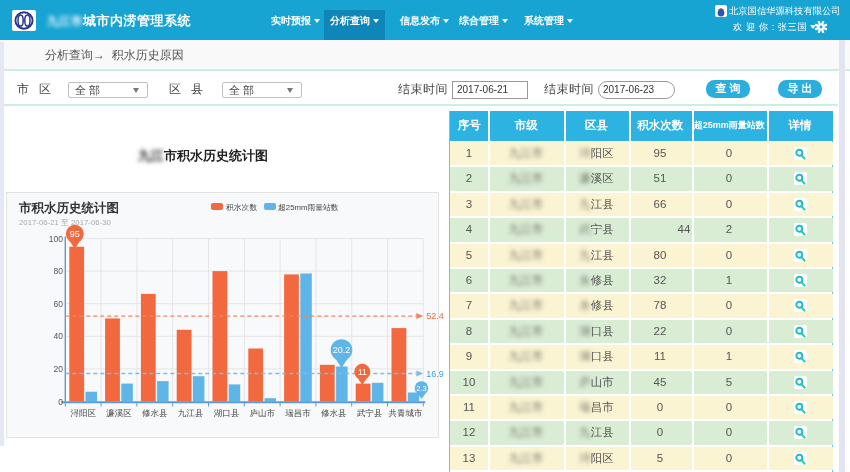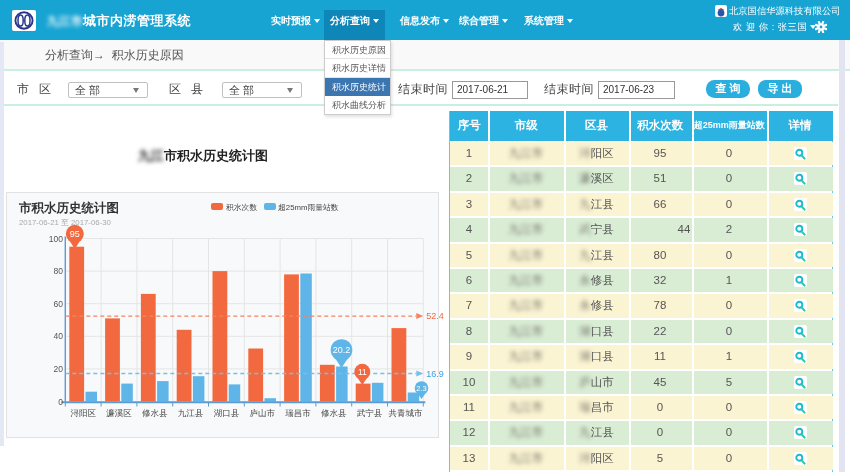--- a/index.html
+++ b/index.html
@@ -93,31 +93,25 @@
   </div>
 
   <div id="fr">
     <div class="flabel" style="left:17px;">市&nbsp;&nbsp;&nbsp;区</div>
     <div class="sel" style="left:68px;width:80px;">全 部<i class="sa"></i></div>
     <div class="flabel" style="left:169px;">区&nbsp;&nbsp;&nbsp;县</div>
     <div class="sel" style="left:222px;width:80px;">全 部<i class="sa"></i></div>
     <div class="flabel" style="left:398px;letter-spacing:0.5px;">结束时间</div>
     <div class="inp" style="left:452px;width:76px;">2017-06-21</div>
     <div class="flabel" style="left:544px;letter-spacing:0.5px;">结束时间</div>
-    <div class="inp" style="left:598px;width:77px;">2017-06-23</div>
+    <div class="inp" style="left:598px;width:77px;border-radius:9px;">2017-06-23</div>
     <div class="btn" style="left:706px;">查 询</div>
-    <div class="btn" style="left:758px;border-radius:8px;">导 出</div>
-  </div>
-
-  <div id="dd">
-    <div class="it">积水历史原因</div>
-    <div class="it">积水历史详情</div>
-    <div class="it on">积水历史统计</div>
-    <div class="it" style="border-bottom:none;">积水曲线分析</div>
-  </div>
+    <div class="btn" style="left:778px;">导 出</div>
+  </div>
+
 
   <div class="abs" style="left:0;top:42px;width:4px;height:404px;background:#e4e7f4;"></div>
   <div class="abs" style="left:839px;top:40px;width:6px;height:432px;background:#e2e4f2;"></div>
 
   <div class="abs" style="left:138px;top:147px;height:16px;font-size:13px;font-weight:bold;color:#222;">
     <span class="cz">九江</span>市积水历史统计图
   </div>
   <div id="panel"></div>
   <div class="abs" style="left:19px;top:200px;font-size:12.5px;font-weight:bold;color:#333;">市积水历史统计图</div>
   <div class="abs" style="left:19px;top:217px;font-size:7.8px;color:#aaa;">2017-06-21 至 2017-06-30</div>

